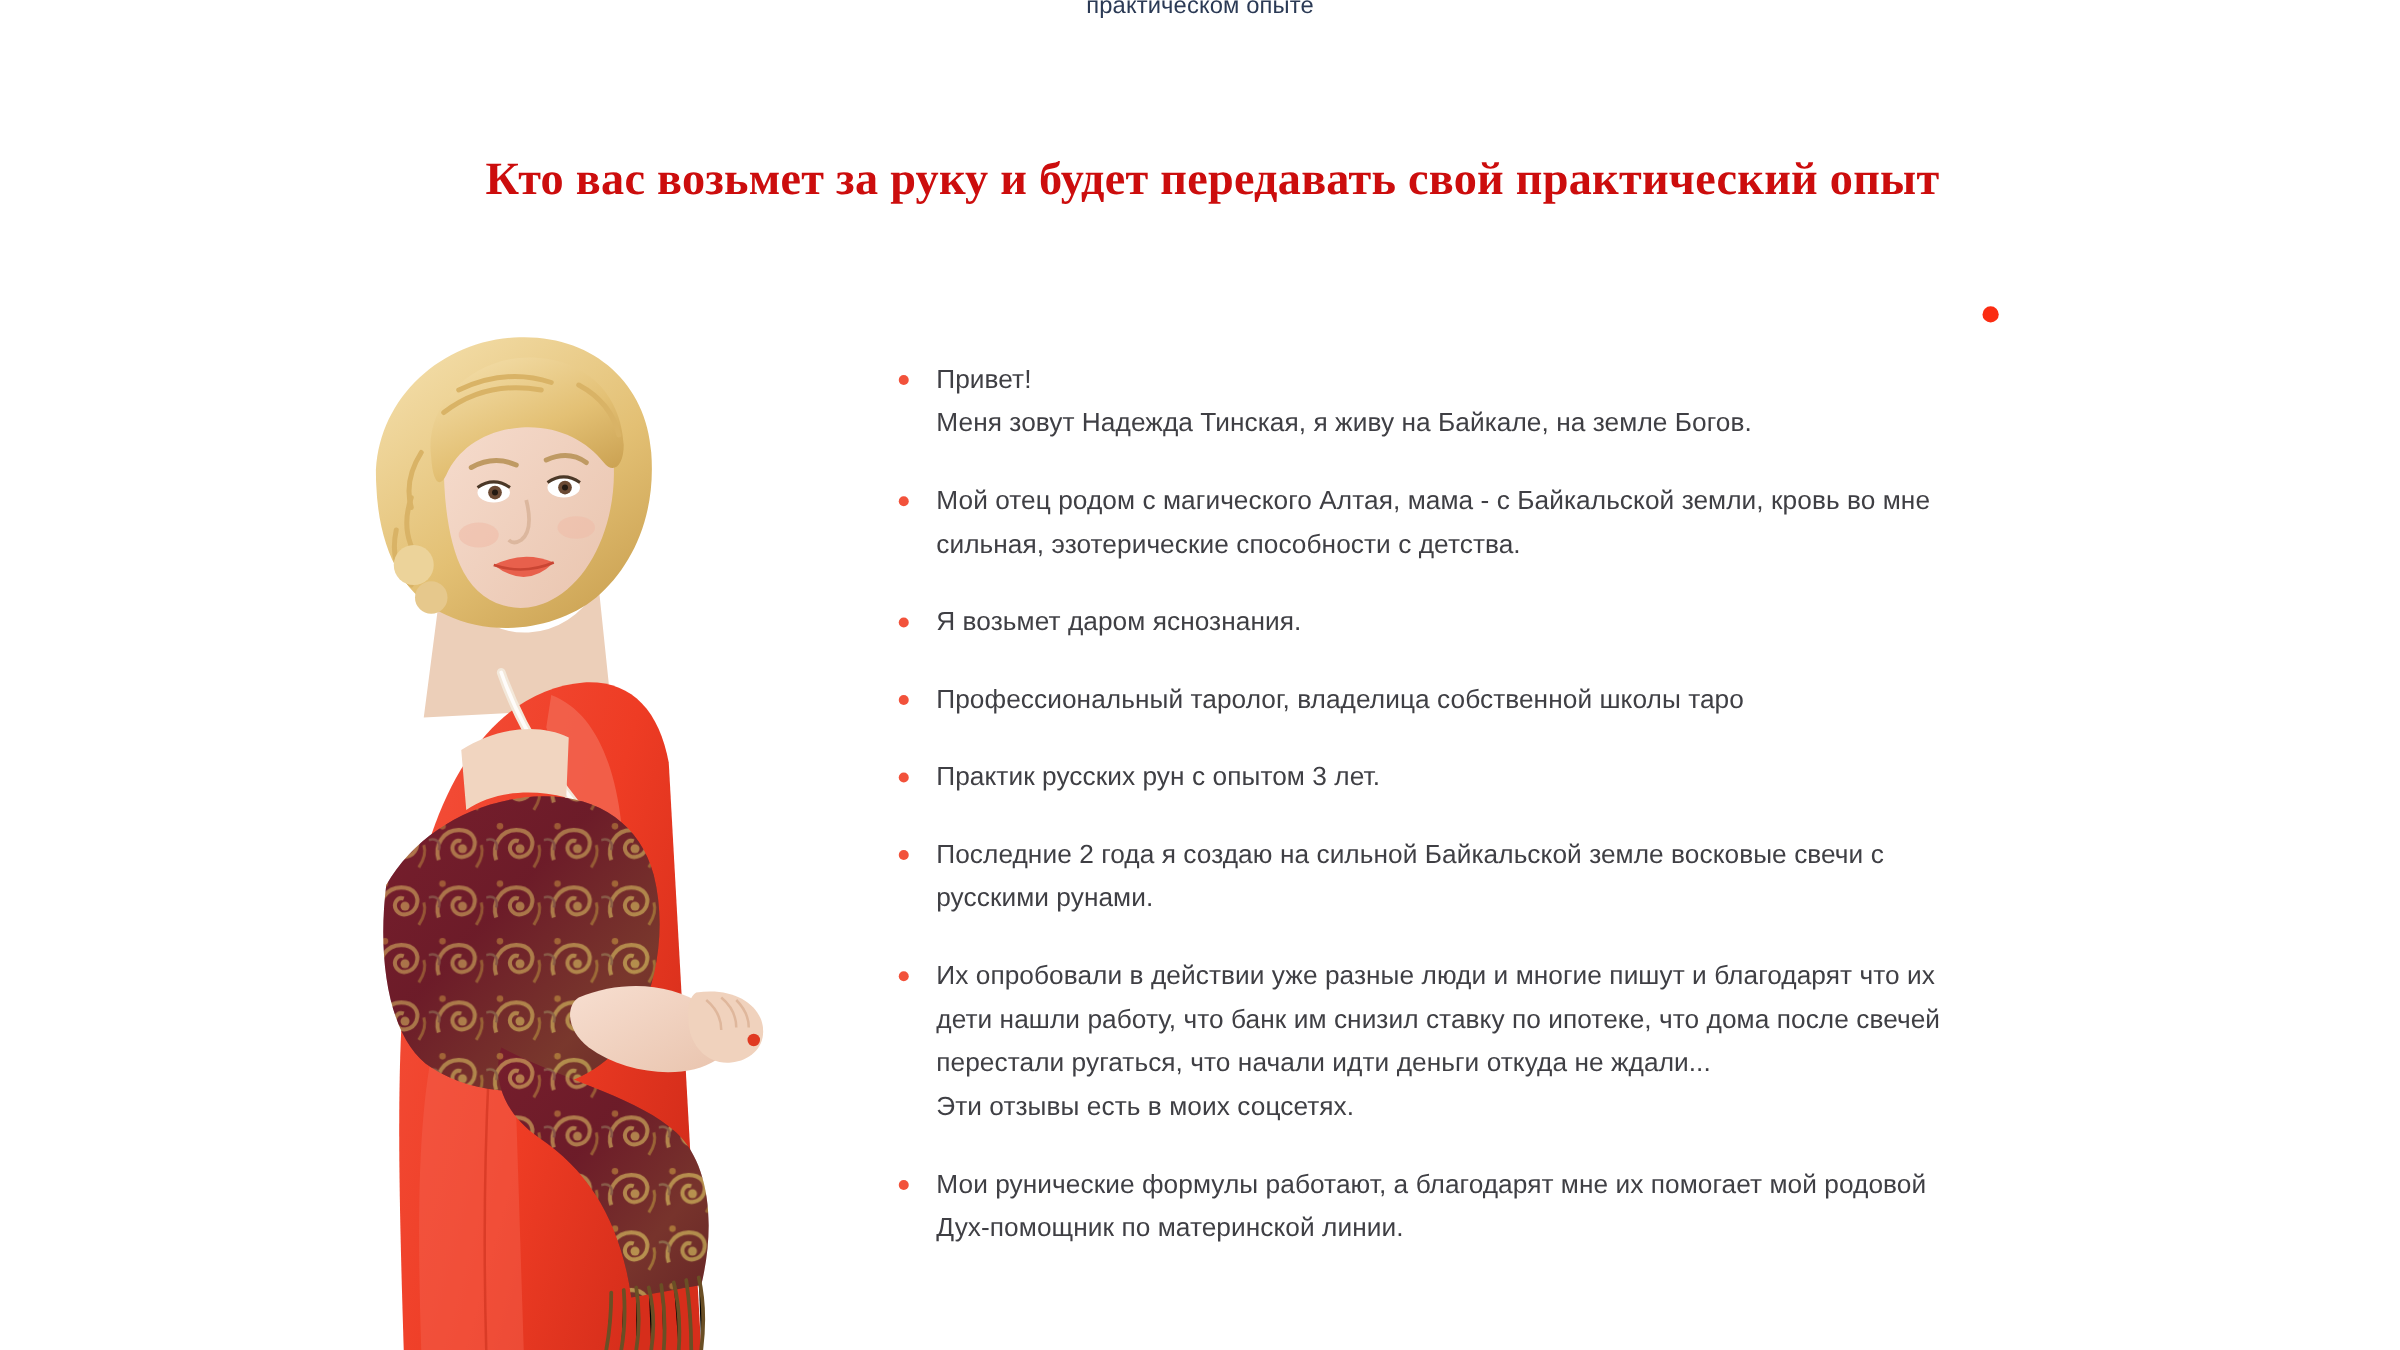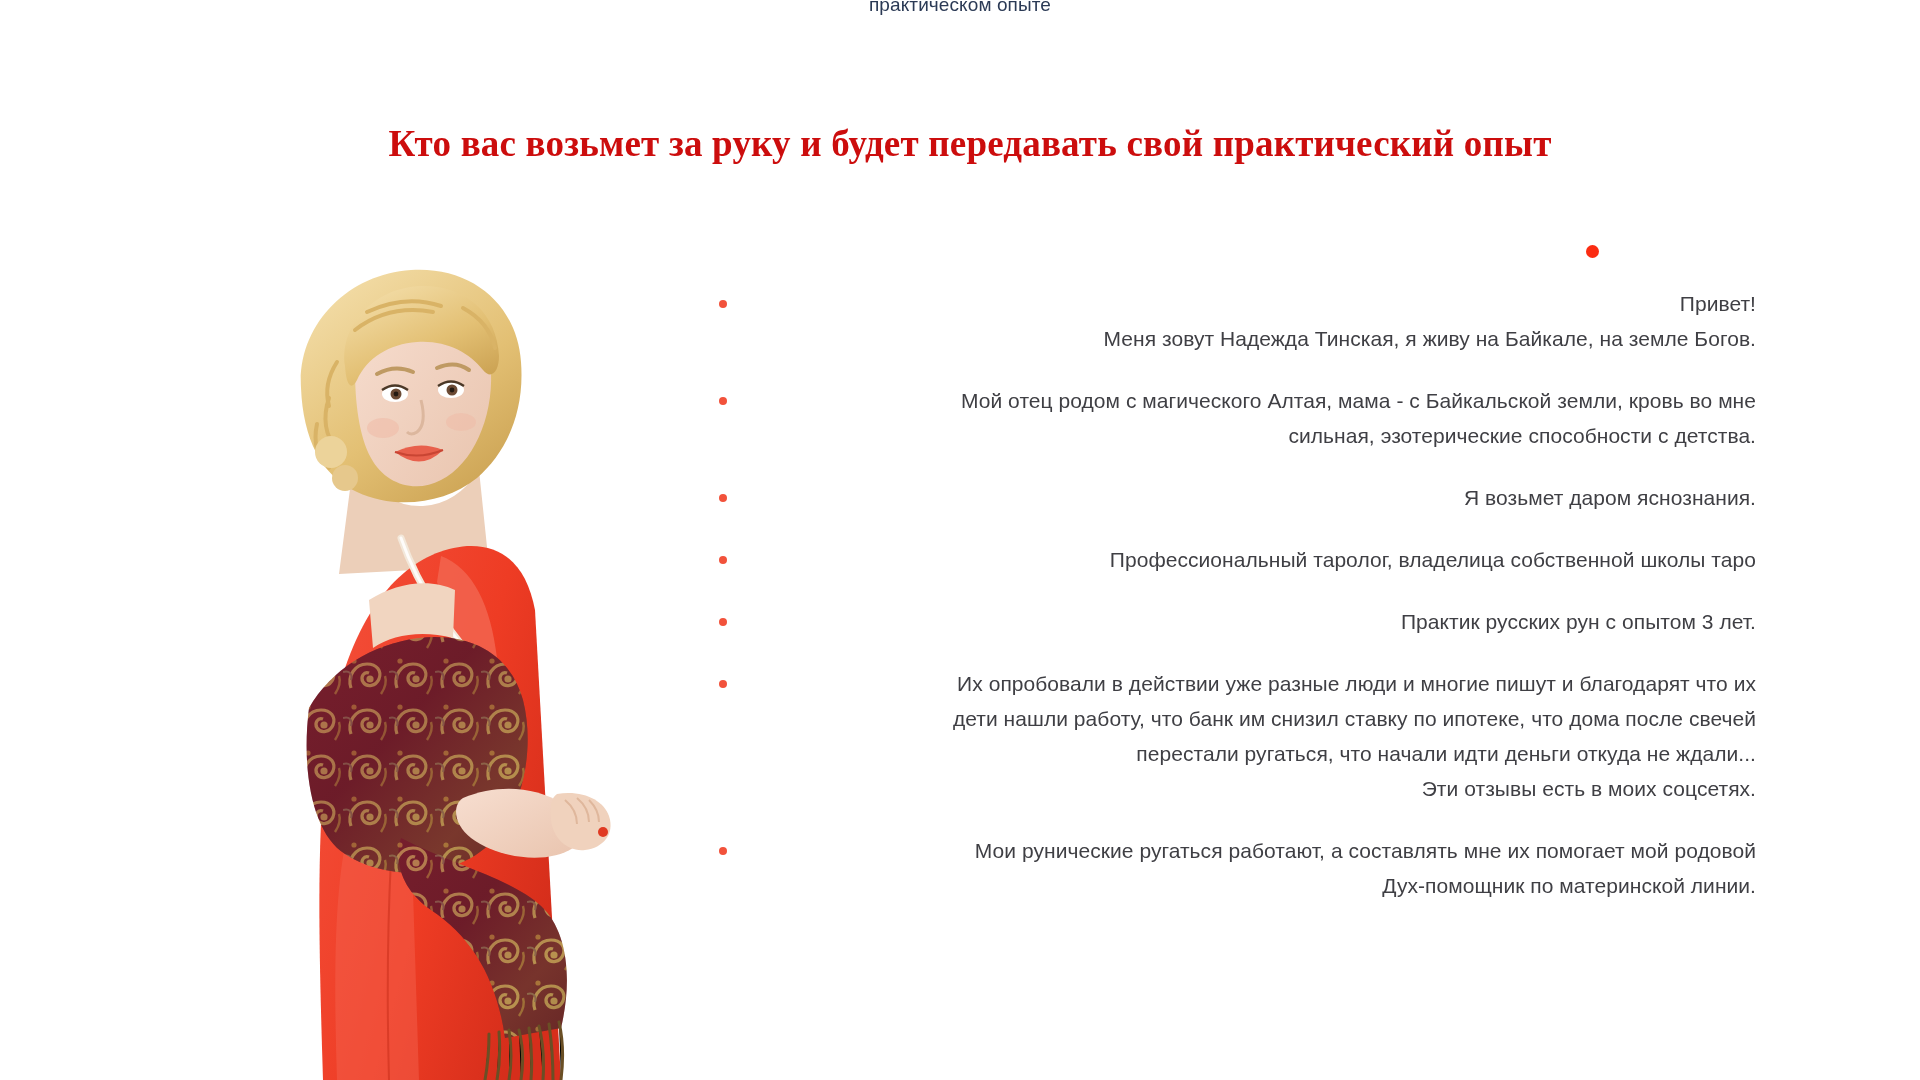--- a/index.html
+++ b/index.html
@@ -57,21 +57,20 @@
     overflow: hidden;
   }
   .portrait-wrap svg { display: block; }
 
   
   .bullets {
     position: absolute;
     left: 716px;
     top: 286px;
     width: 1040px;
-    text-align: right;
   }
   .bullet-item {
     position: relative;
     padding-left: 33px;
     margin-bottom: 27px;
     color: #3f3f44;
     font-size: 21px;
     line-height: 35px;
     font-family: "Liberation Sans", sans-serif;
     letter-spacing: 0.05px;
@@ -267,25 +266,30 @@
   <li class="bullet-item">
     <span class="dot"></span>
     <span class="txt">Профессиональный таролог, владелица собственной школы таро</span>
   </li>
   <li class="bullet-item">
     <span class="dot"></span>
     <span class="txt">Практик русских рун с опытом 3 лет.</span>
   </li>
   <li class="bullet-item">
     <span class="dot"></span>
+    <span class="txt">Последние 2 года я создаю на сильной Байкальской земле восковые свечи с
+русскими рунами.</span>
+  </li>
+  <li class="bullet-item">
+    <span class="dot"></span>
     <span class="txt">Их опробовали в действии уже разные люди и многие пишут и благодарят что их
 дети нашли работу, что банк им снизил ставку по ипотеке, что дома после свечей
 перестали ругаться, что начали идти деньги откуда не ждали...
 Эти отзывы есть в моих соцсетях.</span>
   </li>
   <li class="bullet-item">
     <span class="dot"></span>
-    <span class="txt">Мои рунические ругаться работают, а составлять мне их помогает мой родовой
+    <span class="txt">Мои рунические формулы работают, а благодарят мне их помогает мой родовой
 Дух-помощник по материнской линии.</span>
   </li>
 </ul>
 
 <div class="stray-dot"></div>
 
 </body></html>

